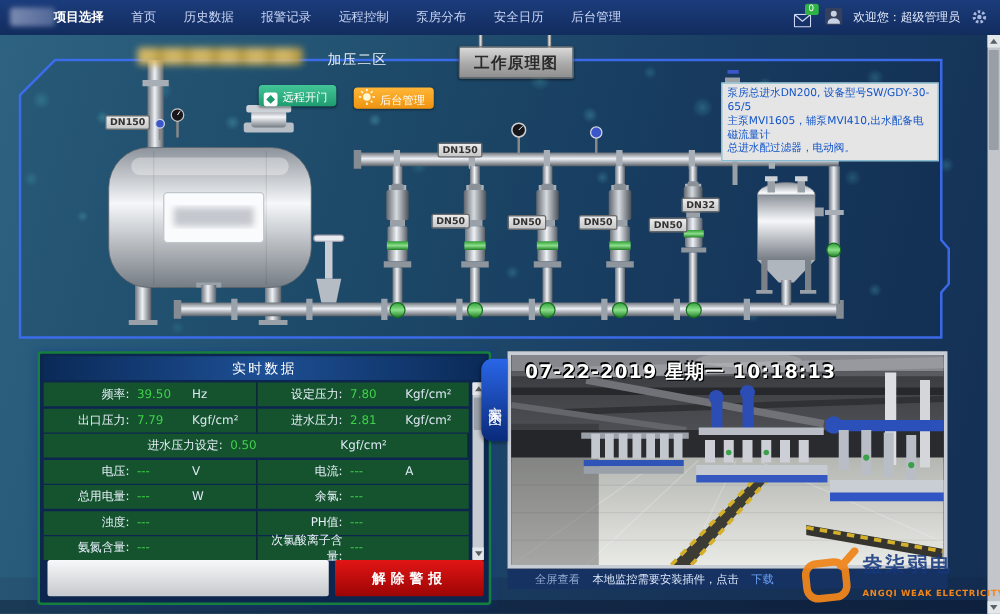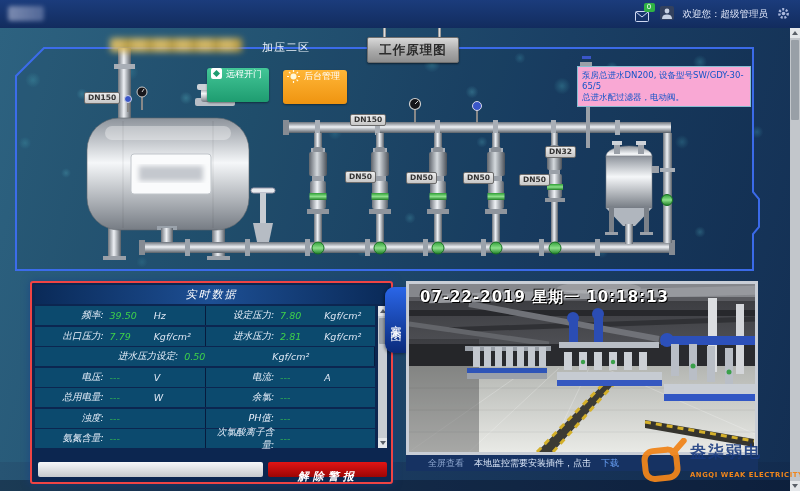--- a/index.html
+++ b/index.html
@@ -53,47 +53,47 @@
   #zone{left:262px;top:40px;font-size:11px;color:#eaf0f8;z-index:3;letter-spacing:1px;}
   
   #panel-border{left:13px;top:46px;z-index:2;}
   #schematic{left:15px;top:48px;z-index:2;}
   .dn{position:absolute;z-index:3;background:linear-gradient(#ececec,#c7c7c7);border:1px solid #6b6b6b;
      border-radius:2px;color:#333;font-size:7.5px;font-weight:bold;line-height:10px;padding:0 3px;text-align:right;}
   #sign{left:367px;top:37px;width:90px;height:24px;z-index:4;background:linear-gradient(#d9d9d9,#a9a9a9 55%,#8f8f8f);
      border:1px solid #6f6f6f;border-radius:2px;box-shadow:0 1px 2px rgba(0,0,0,.5);
      color:#2b2b2b;font-size:12.5px;font-weight:bold;text-align:center;line-height:23px;letter-spacing:1px;}
   .chain{position:absolute;width:3px;height:12px;background:linear-gradient(90deg,#777,#ddd,#777);z-index:3;border-radius:1px;}
-  .remote-btn{position:absolute;z-index:3;height:34px;display:flex;align-items:flex-start;gap:4px;border-radius:3px;
+  .remote-btn{position:absolute;z-index:3;height:17px;display:flex;align-items:flex-end;gap:4px;border-radius:3px;
      color:#fff;font-size:9px;padding:0 7px 0 4px;cursor:pointer;box-shadow:0 1px 2px rgba(0,0,0,.4);}
   #btn-door{left:207px;top:68px;background:linear-gradient(#43c697,#1e9c70);}
   #btn-light{left:283px;top:70px;background:linear-gradient(#ffb637,#ef9410);}
   .door-ic{width:11px;height:11px;background:#fff;border-radius:2px;position:relative;}
   .door-ic:after{content:"";position:absolute;left:3px;top:3px;width:5px;height:5px;background:#1e9c70;transform:rotate(45deg);}
-  #info-box{left:577px;top:66px;width:164px;z-index:3;background:#f9a8d4;border:1px solid #86bdd2;
+  #info-box{left:577px;top:66px;width:164px;z-index:3;background:#e5e5e5;border:1px solid #86bdd2;
      color:#1254c8;font-size:8.5px;line-height:1.3;padding:3px 4px;}
   
-  #rt-panel{left:30px;top:281px;width:363px;height:203px;background:#0c2650;border:2px solid #ef4444;
-     border-radius:3px;box-sizing:border-box;z-index:2;box-shadow:0 0 8px rgba(20,60,140,.6);font-style:italic;}
+  #rt-panel{left:30px;top:281px;width:363px;height:203px;background:#0c2650;border:2px solid #15803d;
+     border-radius:3px;box-sizing:border-box;z-index:2;box-shadow:0 0 8px rgba(20,60,140,.6);}
   #rt-header{position:absolute;left:3px;top:2px;right:3px;height:19px;
      background:linear-gradient(90deg,#0a2a58,#1d4f94 50%,#0a2a58);color:#fff;font-size:11px;
      text-align:center;line-height:19px;letter-spacing:2px;}
   #rt-rows{position:absolute;left:3px;top:23px;right:16px;}
-  .rt-row{display:flex;height:19px;background:#0c4a6e;margin-bottom:1.5px;}
+  .rt-row{display:flex;height:19px;background:#14532d;margin-bottom:1.5px;}
   .half{flex:1;display:flex;align-items:center;font-size:9.5px;}
   .half.l{border-right:1px solid #071b3d;}
   .lbl{flex:0 0 44%;text-align:right;color:#e8f0fb;padding-right:6px;box-sizing:border-box;}
   .val{flex:0 0 26%;color:#3fd24a;}
   .unit{flex:1;color:#dfe8f5;}
   #rt-scroll{position:absolute;right:4px;top:23px;width:9px;height:142px;background:#c7ccd2;border-radius:1px;}
   .sc-arrow{position:absolute;left:0;width:9px;height:10px;background:#e4e7ea;display:flex;align-items:center;justify-content:center;}
   .tri-up{width:0;height:0;border-left:3px solid transparent;border-right:3px solid transparent;border-bottom:4px solid #5a6068;}
   .tri-down{width:0;height:0;border-left:3px solid transparent;border-right:3px solid transparent;border-top:4px solid #5a6068;}
   #rt-thumb{position:absolute;left:1px;top:12px;width:7px;height:26px;background:#9aa1a9;border-radius:1px;}
-  #alarm-bar{position:absolute;left:6px;right:4px;bottom:5px;height:15px;display:flex;gap:5px;}
+  #alarm-bar{position:absolute;left:6px;right:4px;bottom:5px;height:29px;display:flex;gap:5px;}
   #alarm-text{flex:1.9;background:linear-gradient(#f7f8f9,#c6c9cd);border-radius:2px;}
   #alarm-btn{flex:1;background:linear-gradient(#e21515,#9c0505);border-radius:2px;color:#fff;
      font-size:11px;font-weight:bold;text-align:center;line-height:29px;letter-spacing:4px;cursor:pointer;}
   
   #cam-tab{left:385px;top:287px;width:21px;height:66px;z-index:3;border-radius:9px 0 0 9px;
      background:linear-gradient(180deg,#2a66e8,#0a2a7a);color:#fff;font-size:11px;
      writing-mode:vertical-rl;text-align:center;letter-spacing:3px;line-height:21px;cursor:pointer;
      box-shadow:-1px 1px 3px rgba(0,0,0,.4);}
   #cam-frame{left:406px;top:281px;width:352px;height:174px;border:3px solid #c9ced6;box-sizing:border-box;background:#222;z-index:2;}
   #cam-ts{left:420px;top:288px;z-index:3;color:#fff;font-size:15px;font-weight:bold;letter-spacing:1px;
@@ -109,20 +109,30 @@
   #wm-en{position:absolute;left:52px;top:33px;font-size:6.8px;font-weight:bold;color:#f0861c;letter-spacing:.6px;white-space:nowrap;}
   
   #pg-scroll{left:790px;top:28px;width:10px;height:463px;background:#c2c6cb;z-index:5;}
   #pg-thumb{position:absolute;left:1px;top:12px;width:8px;height:80px;background:#989fa7;border-radius:1px;}
 </style>
 </head>
 <body>
 
 <div class="abs" id="nav">
   <div class="abs" id="nav-logo"></div>
+  <div class="nav-items">
+    <div class="nav-item active">项目选择</div>
+    <div class="nav-item">首页</div>
+    <div class="nav-item">历史数据</div>
+    <div class="nav-item">报警记录</div>
+    <div class="nav-item">远程控制</div>
+    <div class="nav-item">泵房分布</div>
+    <div class="nav-item">安全日历</div>
+    <div class="nav-item">后台管理</div>
+  </div>
   <div id="nav-right">
     <div id="msg-wrap">
       <span>
         <svg width="14" height="11" viewBox="0 0 14 11">
             <rect x="0.5" y="0.5" width="13" height="10" rx="1" fill="none" stroke="#cfd8f2"></rect>
             <path d="M1 1 L7 6 L13 1" fill="none" stroke="#cfd8f2"></path>
           </svg>
       </span>
       <span id="badge">0</span>
     </div>
@@ -330,21 +340,21 @@
   <rect x="637" y="118" width="7" height="7" fill="#9aa0a8"></rect>
   <rect x="610" y="176" width="8" height="20" fill="url(#pv)"></rect>
 </svg>
 
 <div class="dn" style="left:84px;top:92px;">DN150</div>
 <div class="dn" style="left:350px;top:114px;">DN150</div>
 <div class="dn" style="left:345px;top:171px;">DN50</div>
 <div class="dn" style="left:406px;top:172px;">DN50</div>
 <div class="dn" style="left:463px;top:172px;">DN50</div>
 <div class="dn" style="left:519px;top:174px;">DN50</div>
-<div class="dn" style="left:545px;top:146px;">DN32</div>
+<div class="dn" style="left:545px;top:158px;">DN32</div>
 
 <div class="chain" style="left:383px;top:27px;"></div>
 <div class="chain" style="left:438px;top:27px;"></div>
 <div class="abs" id="sign">工作原理图</div>
 
 <div class="remote-btn" id="btn-door">
   <span class="door-ic"></span>
   <span>远程开门</span>
 </div>
 <div class="remote-btn" id="btn-light">
@@ -360,20 +370,21 @@
           <line x1="9.6" y1="9.6" x2="11" y2="11"></line>
           <line x1="9.6" y1="3.4" x2="11" y2="2"></line>
         </g>
       </svg>
   </span>
   <span>后台管理</span>
 </div>
 
 <div class="abs" id="info-box">
   <div>泵房总进水DN200, 设备型号SW/GDY-30-65/5</div>
+  <div>主泵MVI1605，辅泵MVI410,出水配备电磁流量计</div>
   <div>总进水配过滤器，电动阀。</div>
 </div>
 
 <div class="abs" id="rt-panel">
   <div id="rt-header">实时数据</div>
   <div id="rt-rows">
     <div class="rt-row">
       <div class="half l">
           <span class="lbl">频率:</span>
           <span class="val">39.50</span>

